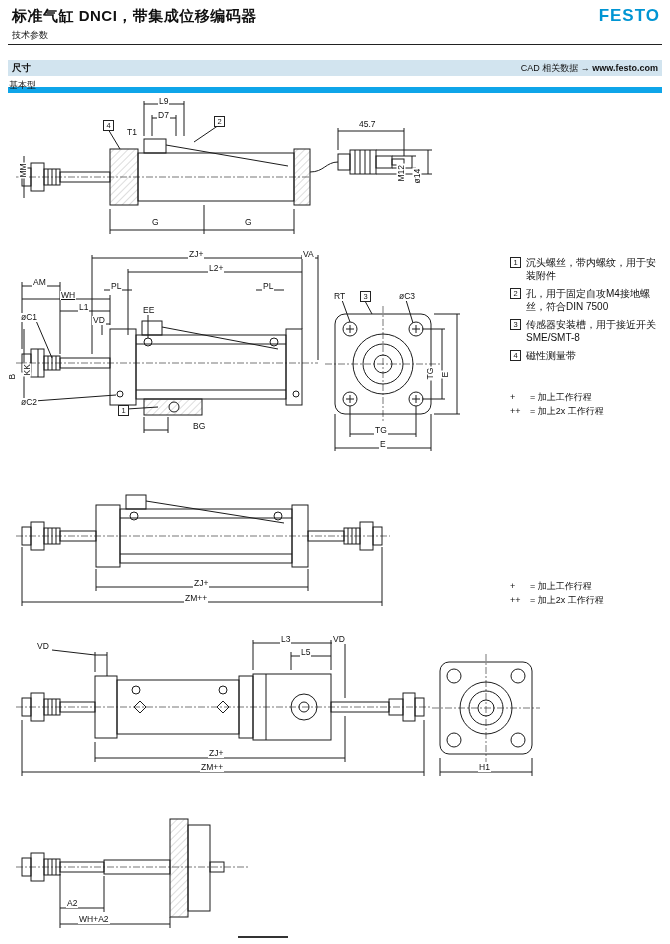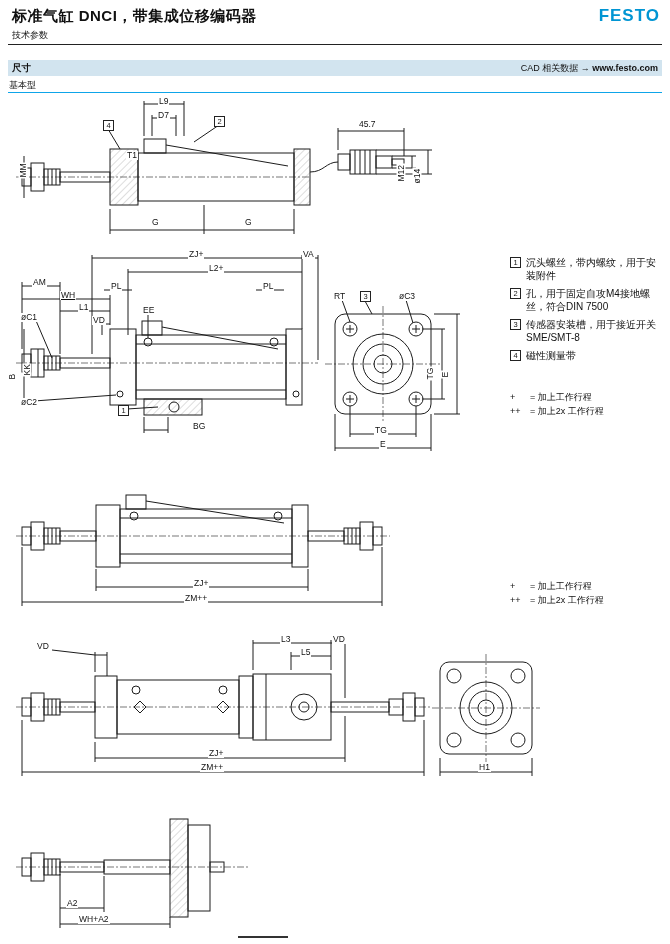--- a/index.html
+++ b/index.html
@@ -8,21 +8,21 @@
   .title { position:absolute; left:12px; top:7px; font-size:15px; font-weight:bold; letter-spacing:0.5px; }
   .brand { position:absolute; right:10px; top:6px; font-size:17px; font-weight:800; color:#0095d3; letter-spacing:1px; }
   .subtitle { position:absolute; left:12px; top:29px; font-size:9px; }
   .rule { position:absolute; left:8px; width:654px; height:1px; background:#222; }
   .bluebar { position:absolute; left:8px; top:60px; width:654px; height:16px; background:#d2e4ef;
              display:flex; justify-content:space-between; align-items:center; padding:0 4px; box-sizing:border-box; }
   .bluebar .bb-left { font-size:9.5px; font-weight:bold; }
   .bluebar .bb-right { font-size:9px; }
   .bluebar .url { font-weight:bold; }
   .seclabel { position:absolute; left:8px; width:654px; box-sizing:border-box; font-size:9px;
-              padding:2px 1px 1px 1px; border-top:1px solid #444; border-bottom:1px solid #0ea5e9; height:15px; line-height:10px; }
+              padding:2px 1px 1px 1px; border-top:1px solid #444; border-bottom:6px solid #0ea5e9; height:15px; line-height:10px; }
   .seclabel.first { border-top:none; }
   .draw { position:absolute; left:8px; width:654px; }
   .art { position:absolute; left:0; top:0; }
   .dl { position:absolute; font-size:8.5px; line-height:1; background:#fff; padding:0 1px;
         white-space:nowrap; color:#111; z-index:2; }
   .dl.boxed { border:1px solid #222; width:9px; height:9px; text-align:center; line-height:9px;
               font-size:7.5px; padding:0; }
   .dl.vert { transform-origin:left bottom; transform:rotate(-90deg); }
   .notes { position:absolute; left:502px; top:164px; width:154px; }
   .note { display:flex; gap:5px; margin-bottom:5px; }
@@ -220,21 +220,21 @@
       </div>
       <div class="row">
         <span class="sym">++</span>
         <span>= 加上2x 工作行程</span>
       </div>
     </div>
   <span class="dl" style="left: 150px; top: 5px;">L9</span>
       <span class="dl" style="left: 149px; top: 19px;">D7</span>
       <span class="dl boxed" style="left: 206px; top: 24px;">2</span>
       <span class="dl boxed" style="left: 95px; top: 28px;">4</span>
-      <span class="dl" style="left: 118px; top: 36px; margin-top: 23px;">T1</span>
+      <span class="dl" style="left: 118px; top: 36px;">T1</span>
       <span class="dl vert" style="left: 19px; top: 78px;">MM</span>
       <span class="dl" style="left: 143px; top: 126px;">G</span>
       <span class="dl" style="left: 236px; top: 126px;">G</span>
       <span class="dl" style="left: 350px; top: 28px;">45.7</span>
       <span class="dl vert" style="left: 397px; top: 82px;">M12</span>
       <span class="dl vert" style="left: 413px; top: 84px;">ø14</span>
       <span class="dl" style="left: 180px; top: 158px;">ZJ+</span>
       <span class="dl" style="left: 294px; top: 158px;">VA</span>
       <span class="dl" style="left: 200px; top: 172px;">L2+</span>
       <span class="dl" style="left: 24px; top: 186px;">AM</span>

